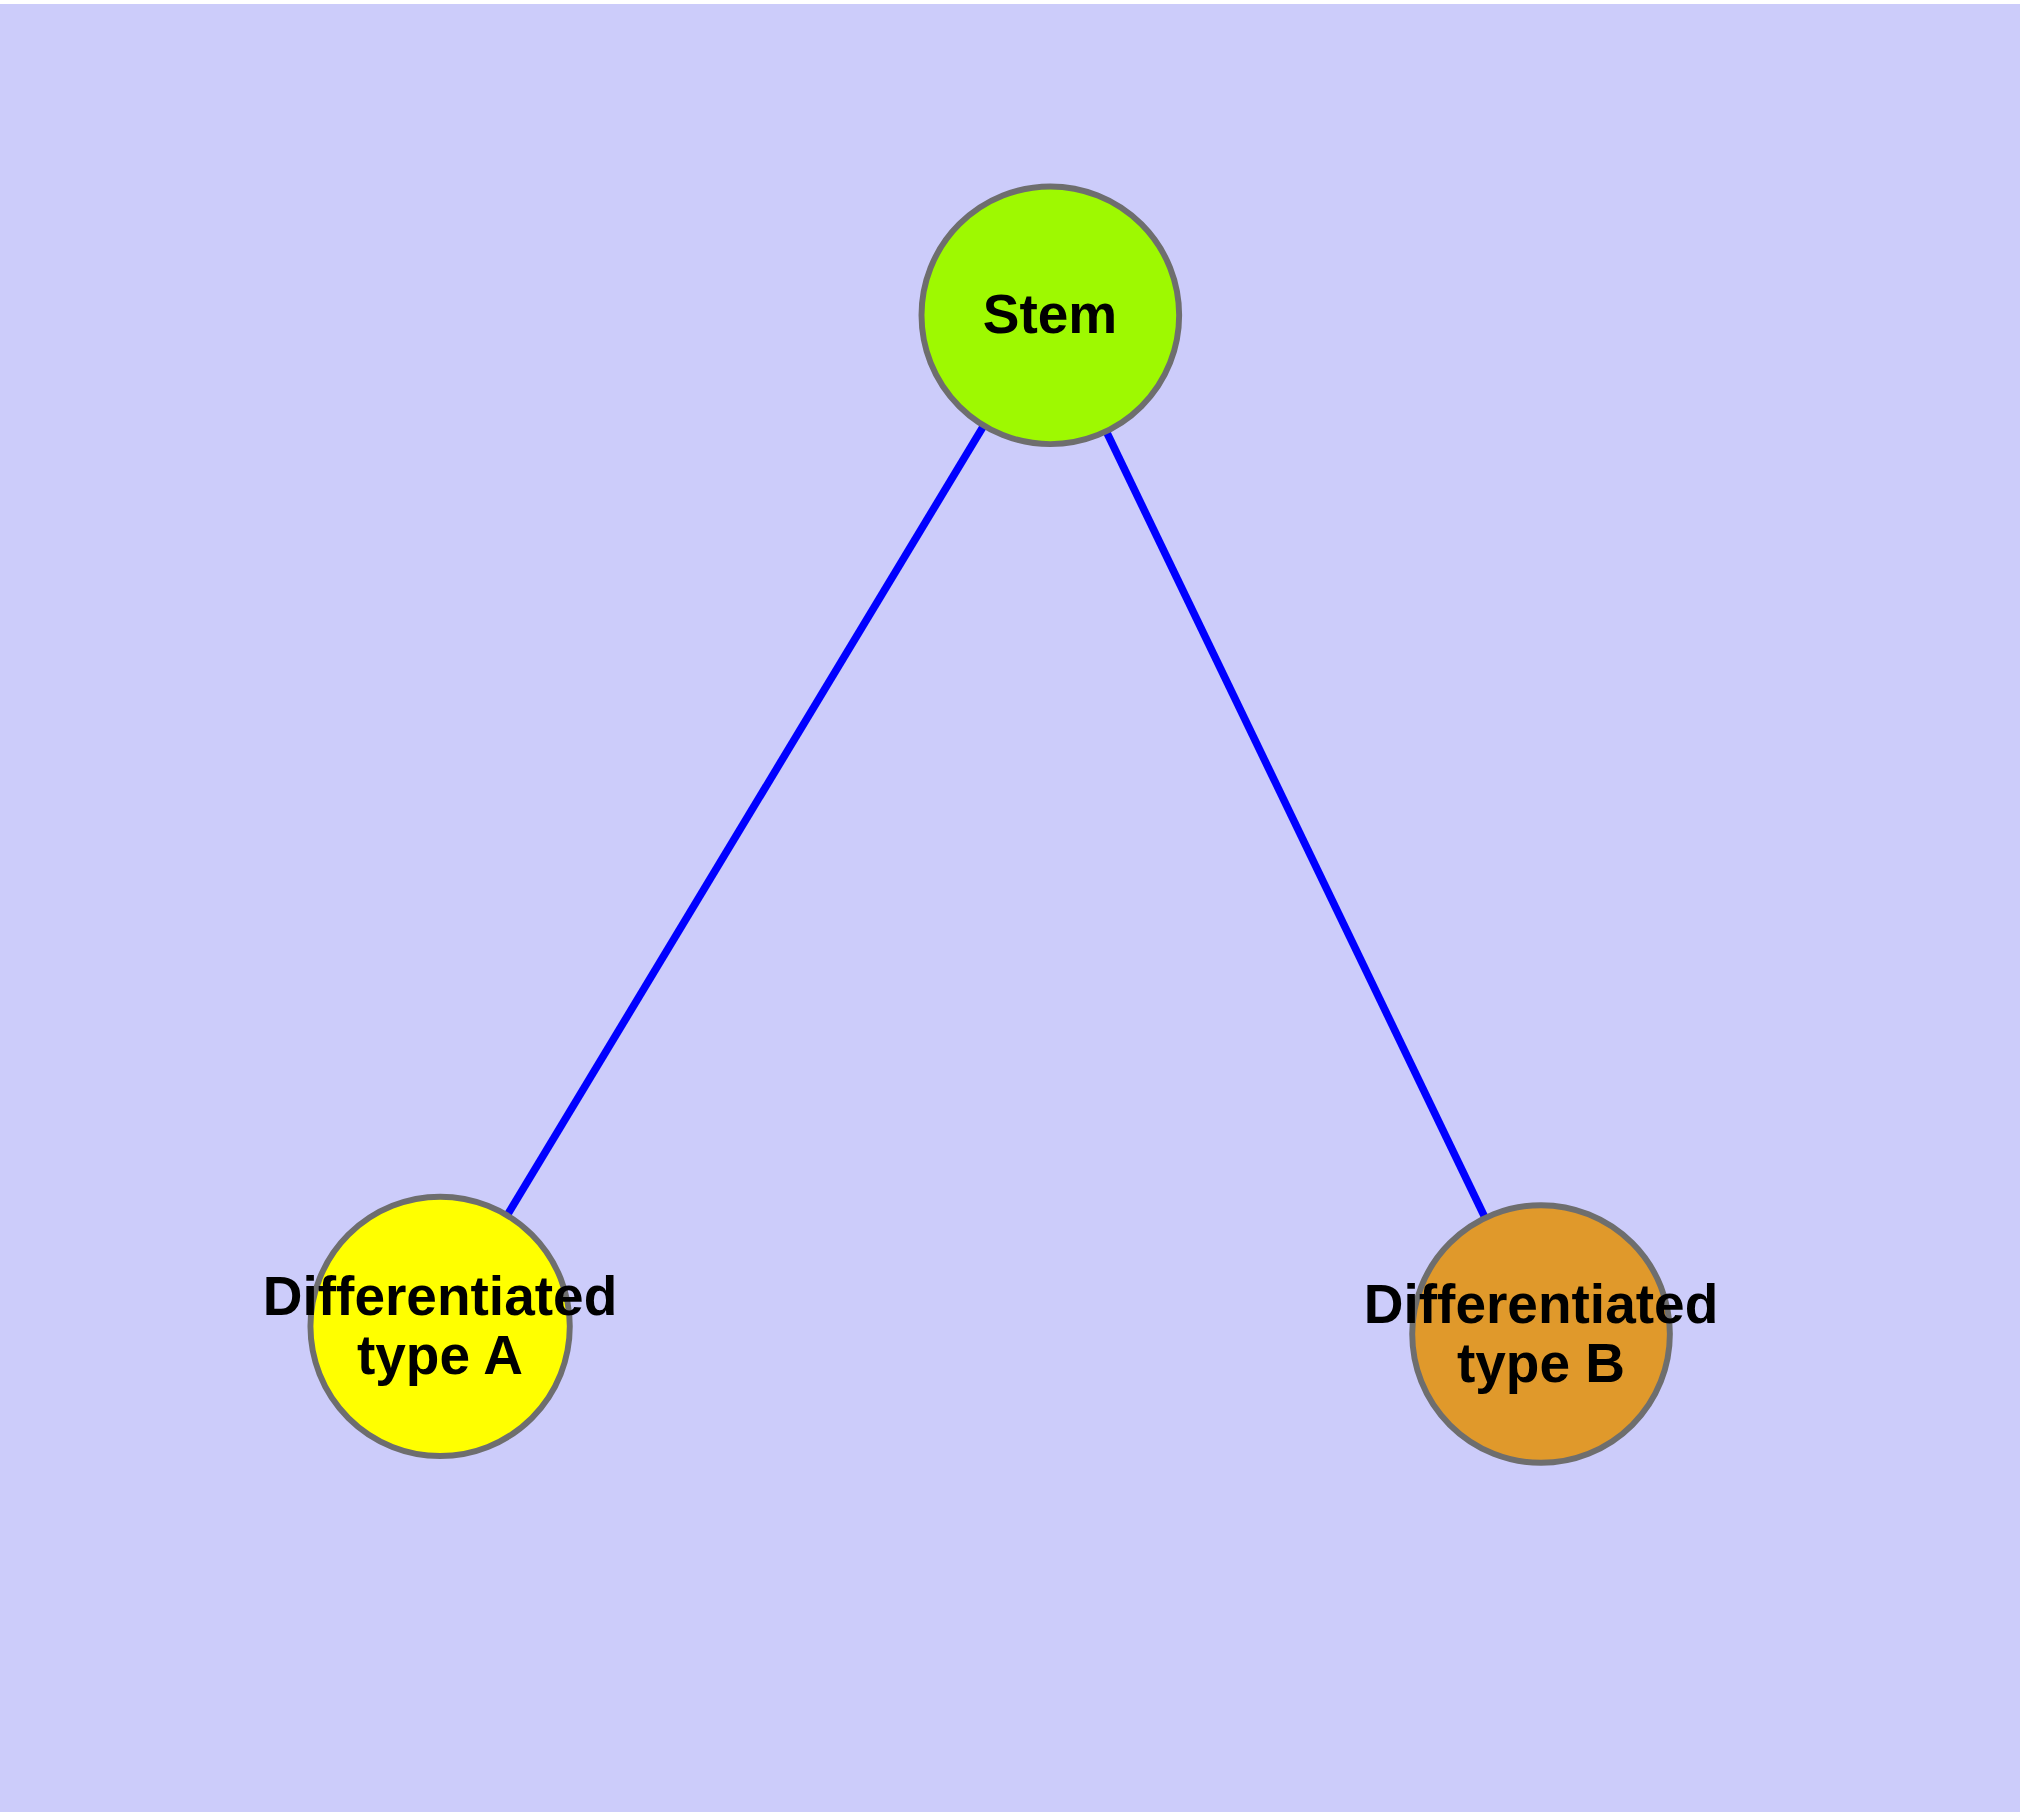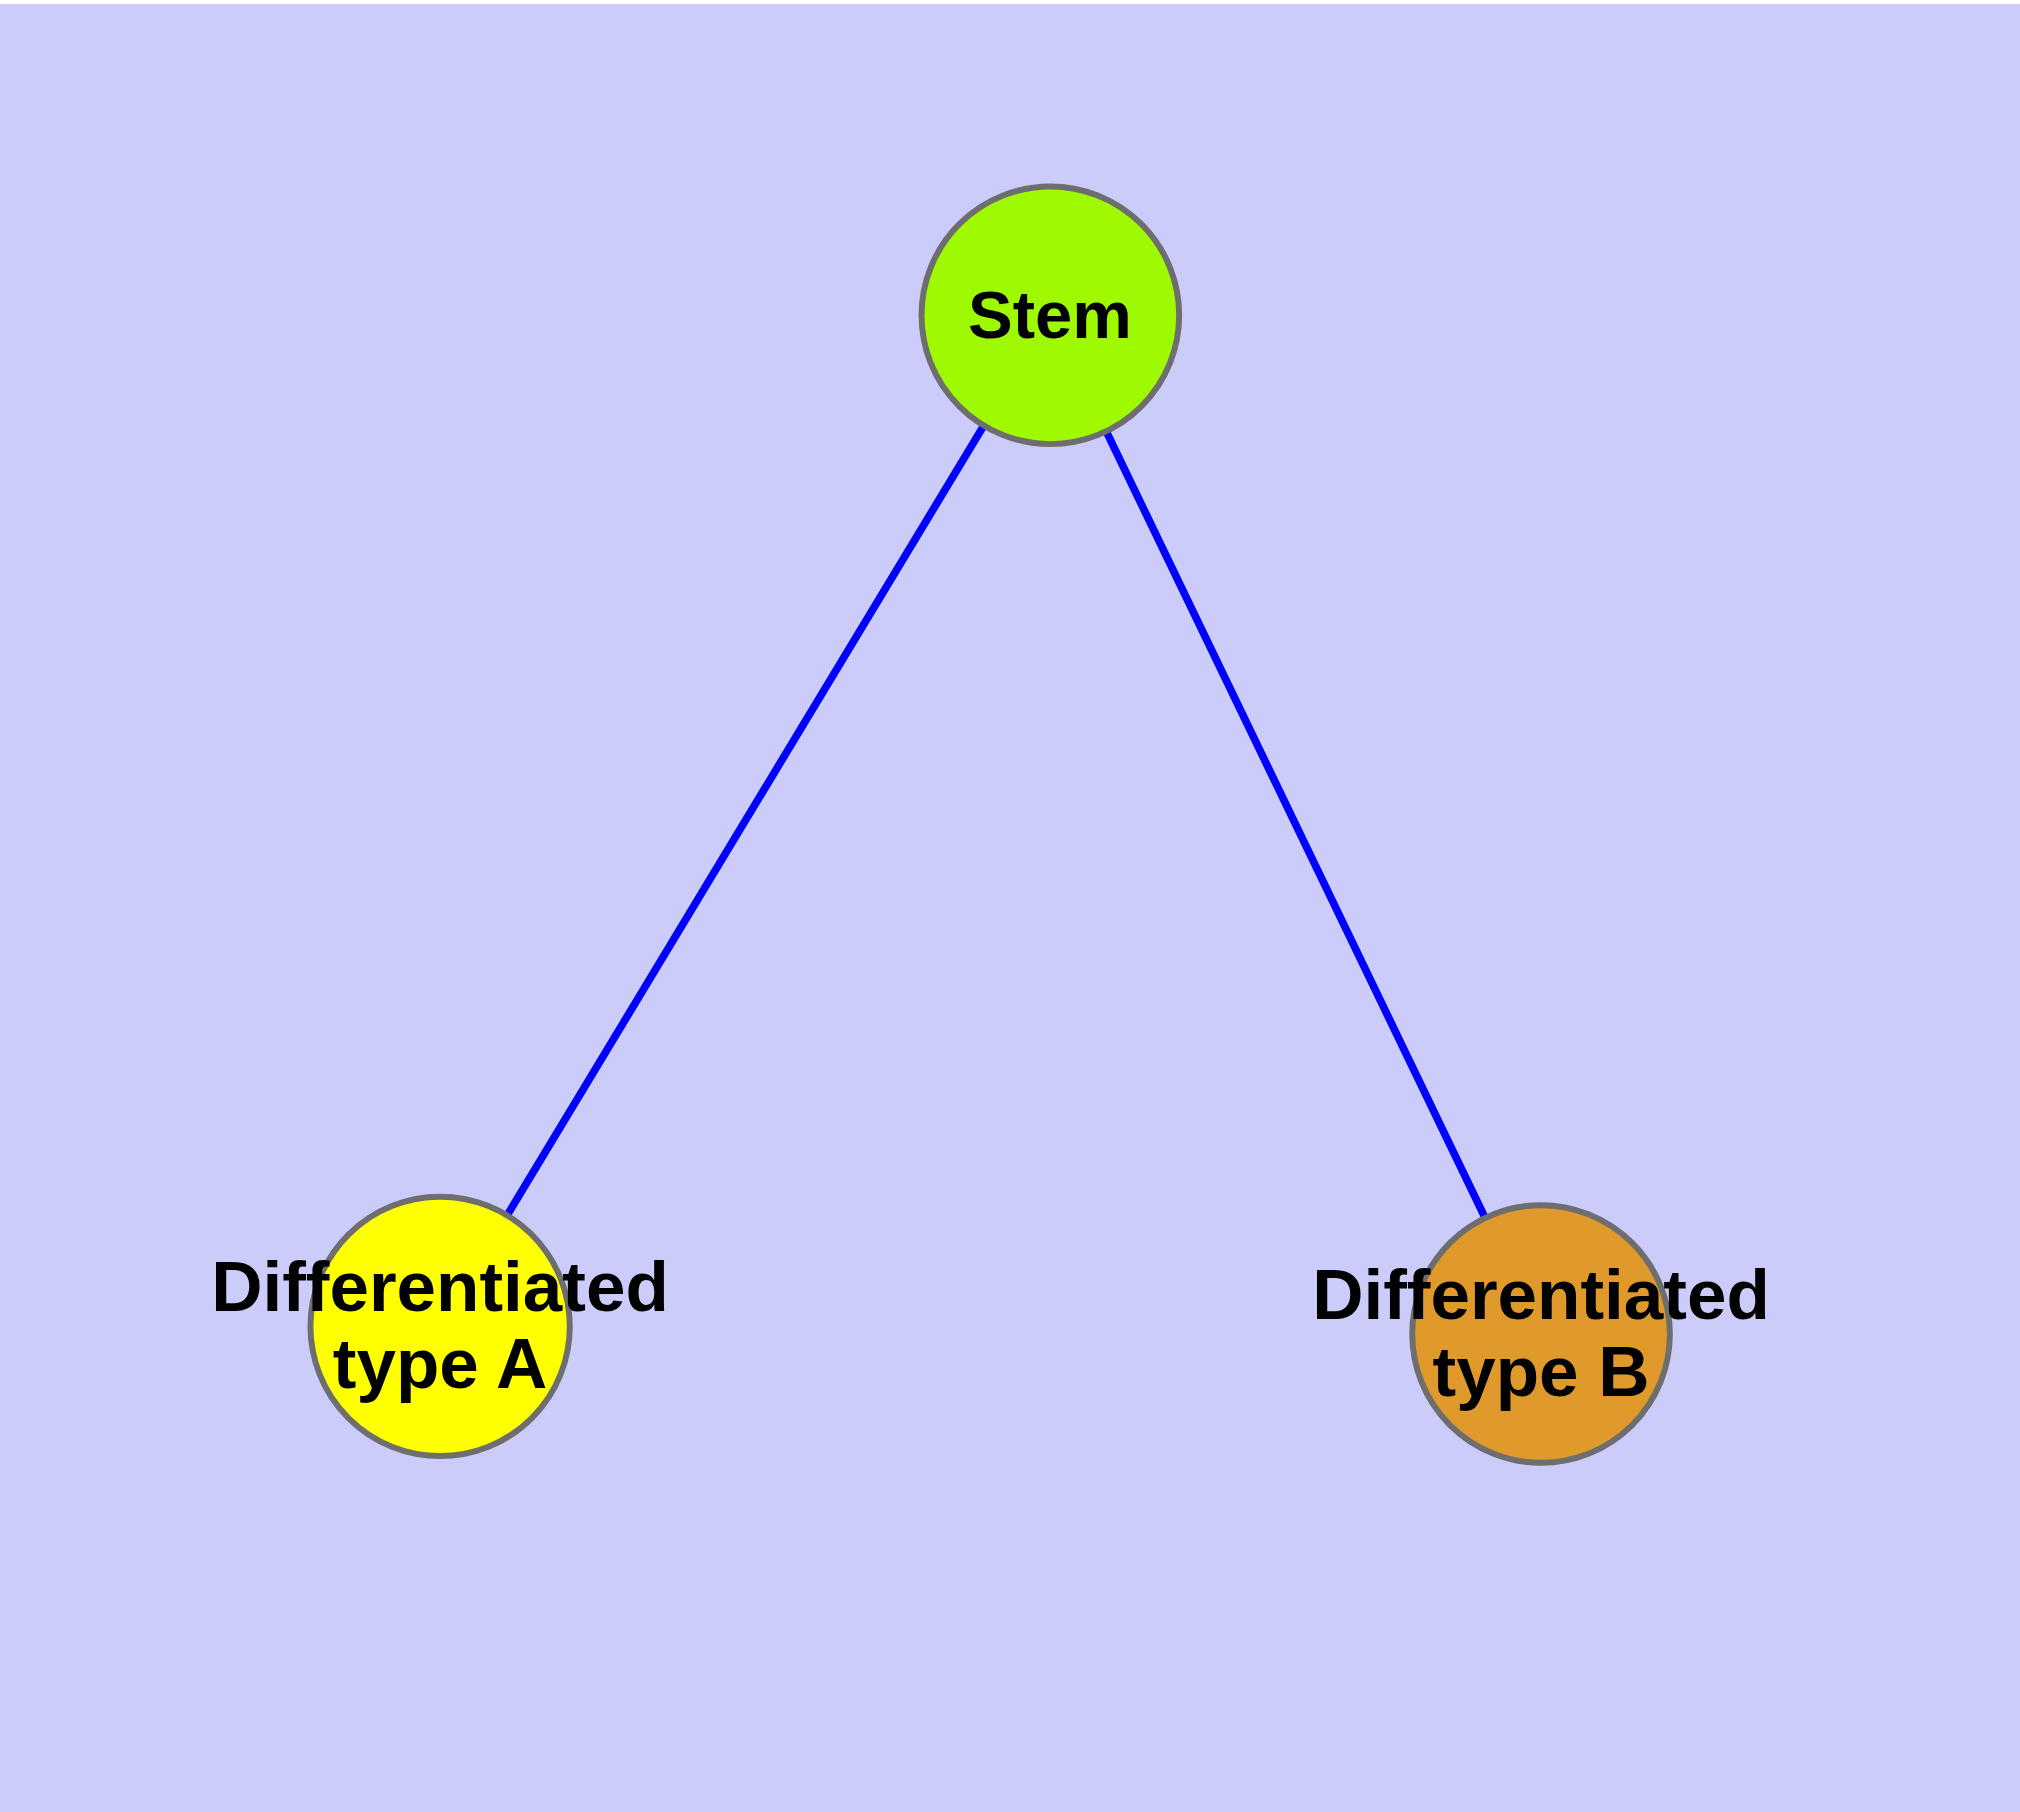--- a/index.html
+++ b/index.html
@@ -45,25 +45,25 @@
     position: absolute;
     text-align: center;
     font-weight: bold;
     color: #000000;
     line-height: 1.08;
     white-space: pre;
     pointer-events: none;
     transform: translate(-50%, -50%);
   }
   .node-label.root {
-    font-size: 67px;
+    font-size: 55px;
     text-align: right;
   }
   .node-label.leaf {
-    font-size: 71px;
+    font-size: 55px;
   }
 </style>
 </head>
 <body>
 
 <div id="canvas" style="width: 2021px; height: 1812px;">
 
   <div id="plot-background" style="width: 2021px; background: rgb(204, 204, 250);"></div>
 
   <svg id="graph-svg" viewBox="0 0 2384 2138">

